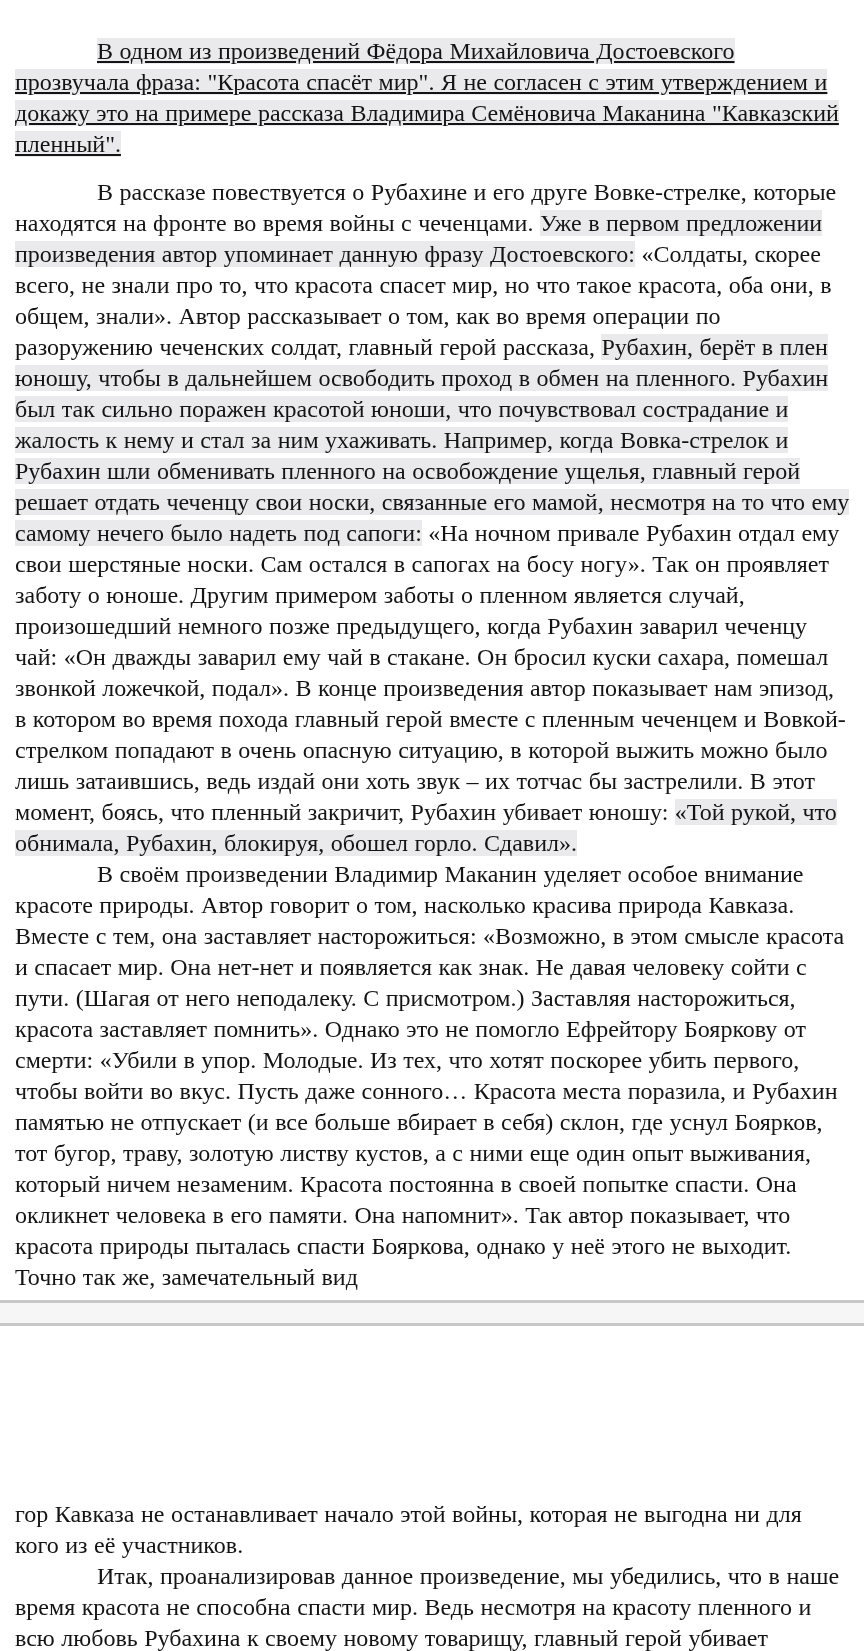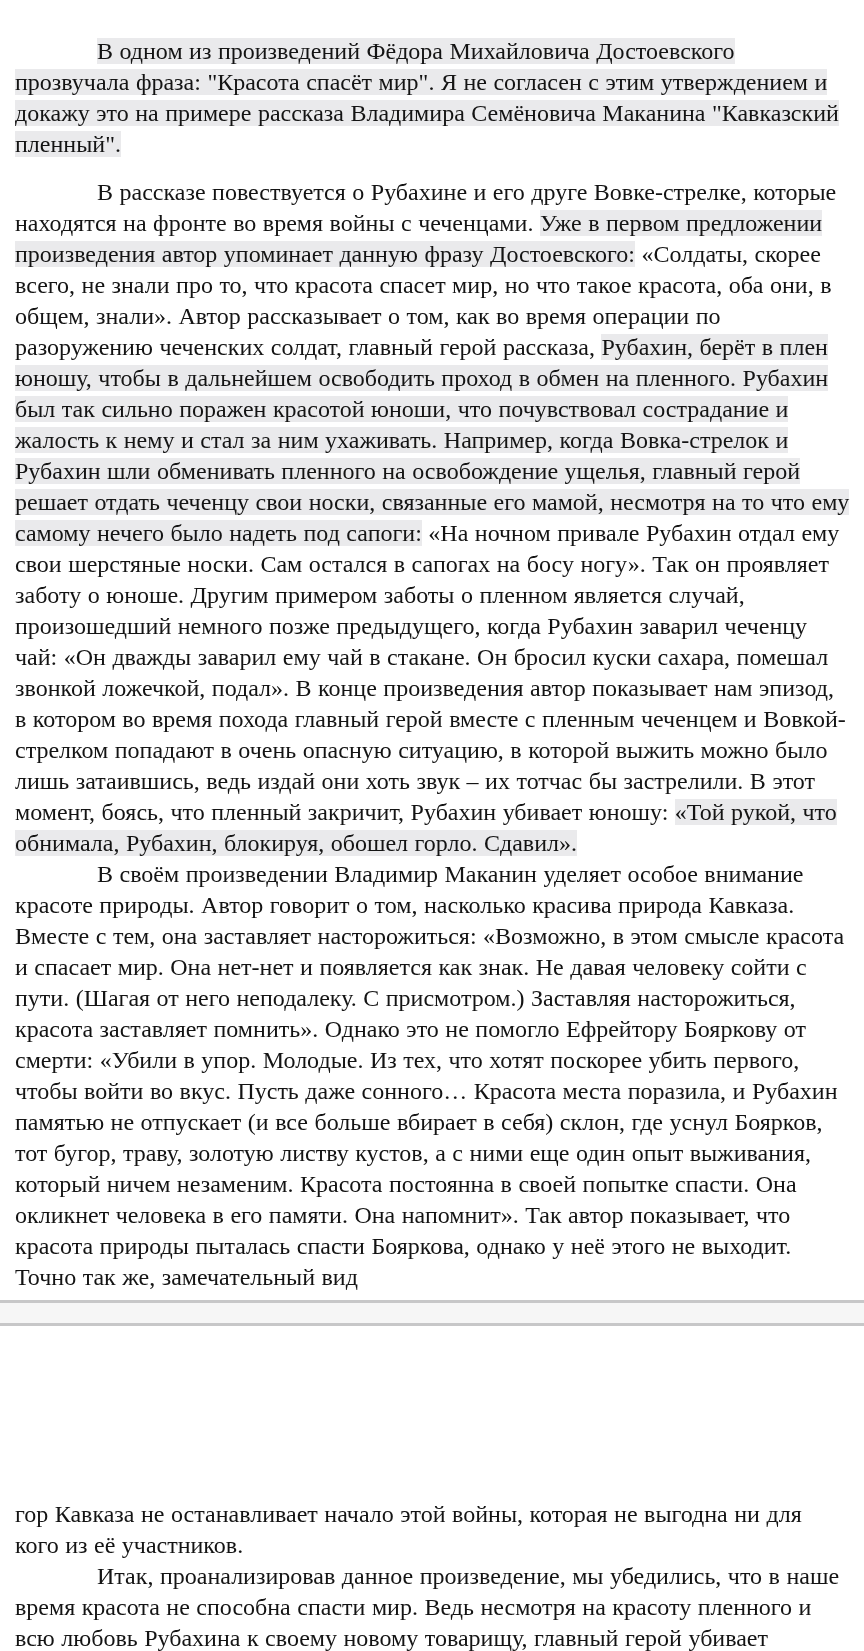--- a/index.html
+++ b/index.html
@@ -24,21 +24,21 @@
   }
   #page1 { top: 36px; }
   #page2 { top: 1499px; }
   p.para {
     margin: 0;
     padding: 0;
     text-align: left;
     word-spacing: 0.5px;
   }
   p.para.indent { text-indent: 82px; }
-  p.para.space-after { margin-bottom: 17px; }
+  p.para.space-after { margin-bottom: 17px; text-decoration: underline; }
   span.run.hl { background: #eaeaec; box-decoration-break: clone; }
   #page-break-band {
     position: absolute;
     left: 0;
     top: 1300px;
     width: 864px;
     height: 20px;
     background: #f6f6f6;
     border-top: 3px solid #c7c7c8;
     border-bottom: 3px solid #c7c7c8;

